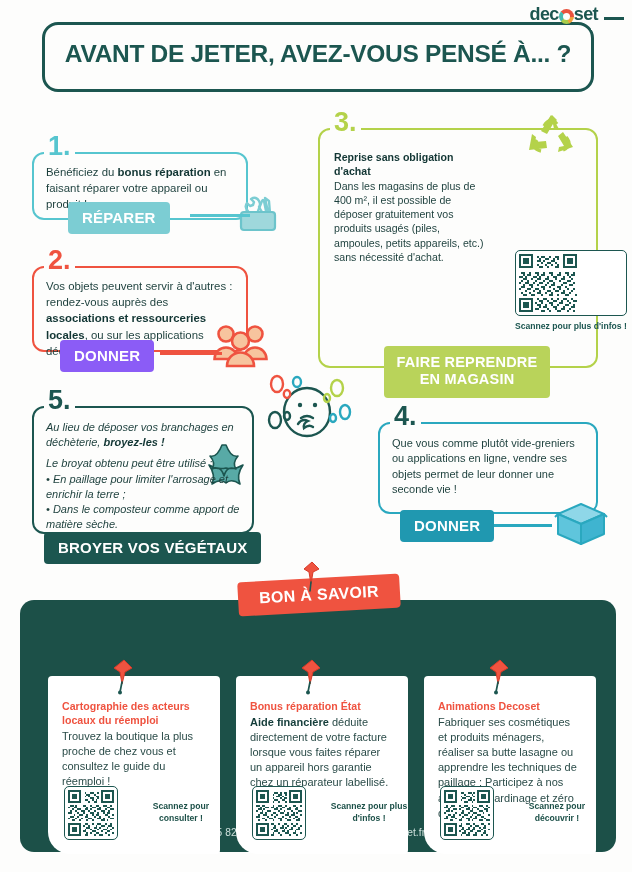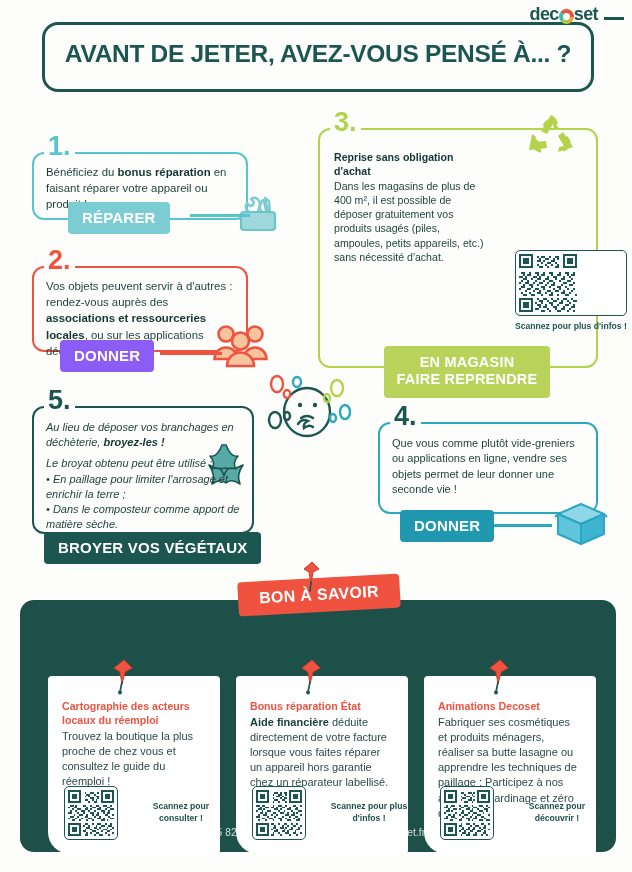--- a/index.html
+++ b/index.html
@@ -411,22 +411,22 @@
             <rect x="15" y="28" width="1" height="1"></rect>
             <rect x="19" y="28" width="2" height="1"></rect>
             <rect x="24" y="28" width="1" height="1"></rect>
             <rect x="27" y="28" width="1" height="1"></rect>
         </g>
       </svg>
     </div>
     <div class="qr-cap" style="margin-top:5px">Scannez pour plus d'infos !</div>
   </div>
   <div class="tag" id="tag-magasin">
+    <div>FAIRE REPRENDRE</div>
     <div>EN MAGASIN</div>
-    <div>FAIRE REPRENDRE</div>
   </div>
 
   <div class="step" id="step5">
     <div class="step-frame"></div>
     <div class="step-num">5.</div>
     <div class="step-body">
       <p>Au lieu de déposer vos branchages en déchèterie, <b>broyez-les !</b></p>
       <p>Le broyat obtenu peut être utilisé :<br>• En paillage pour limiter l'arrosage et enrichir la terre ;<br>• Dans le composteur comme apport de matière sèche.</p>
     </div>
   </div>

